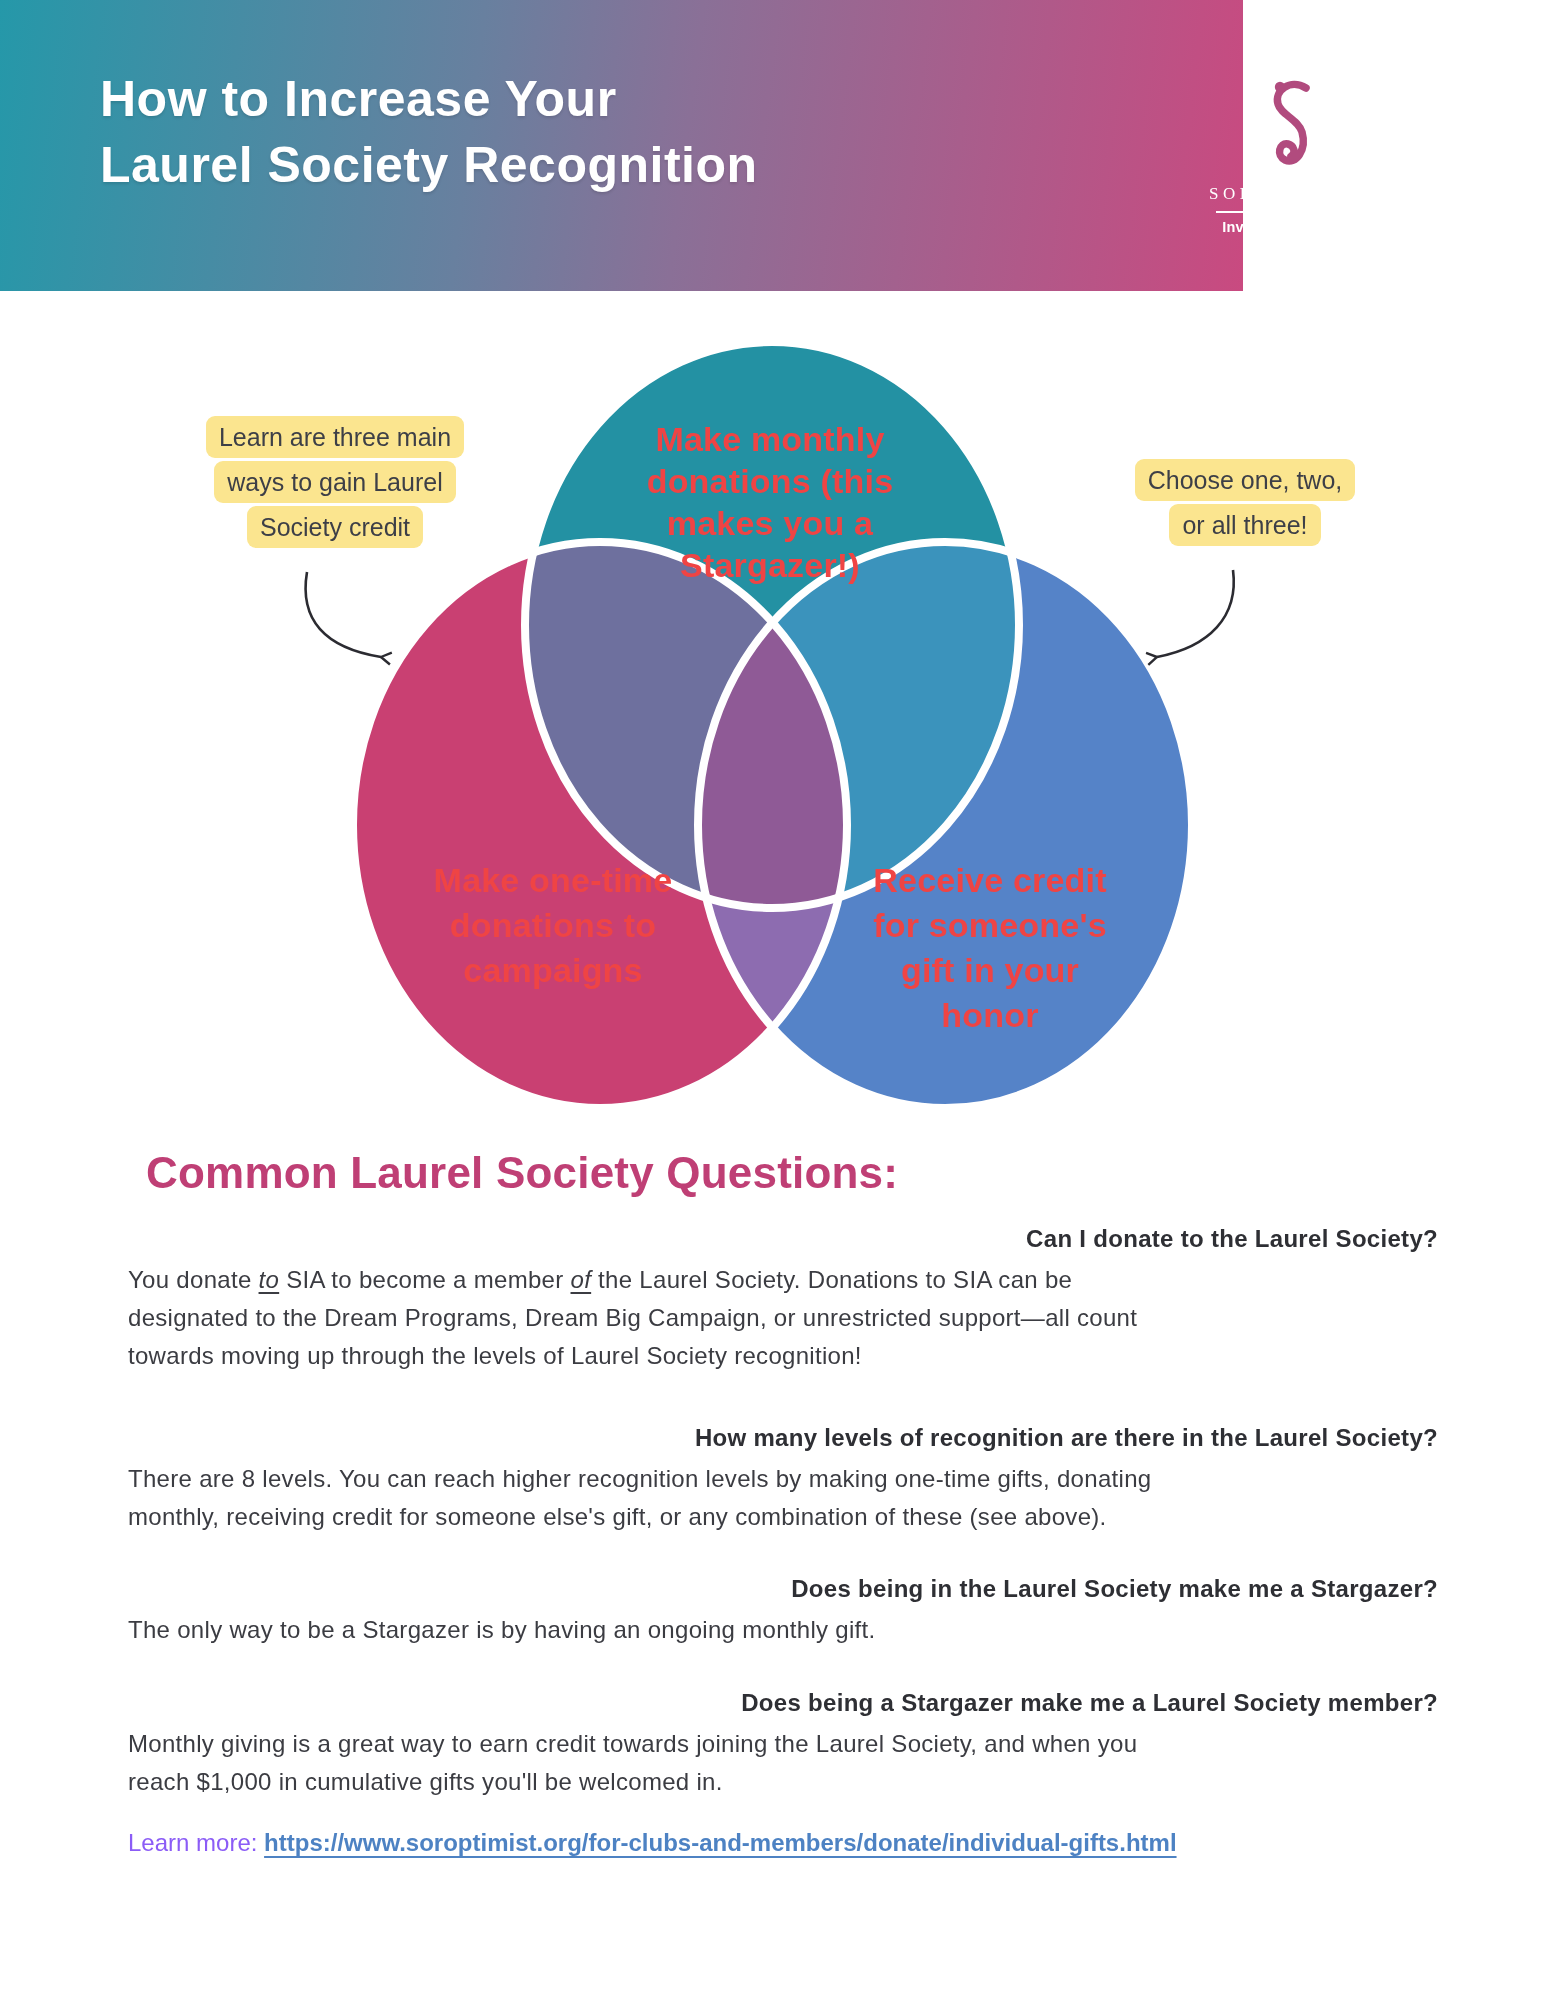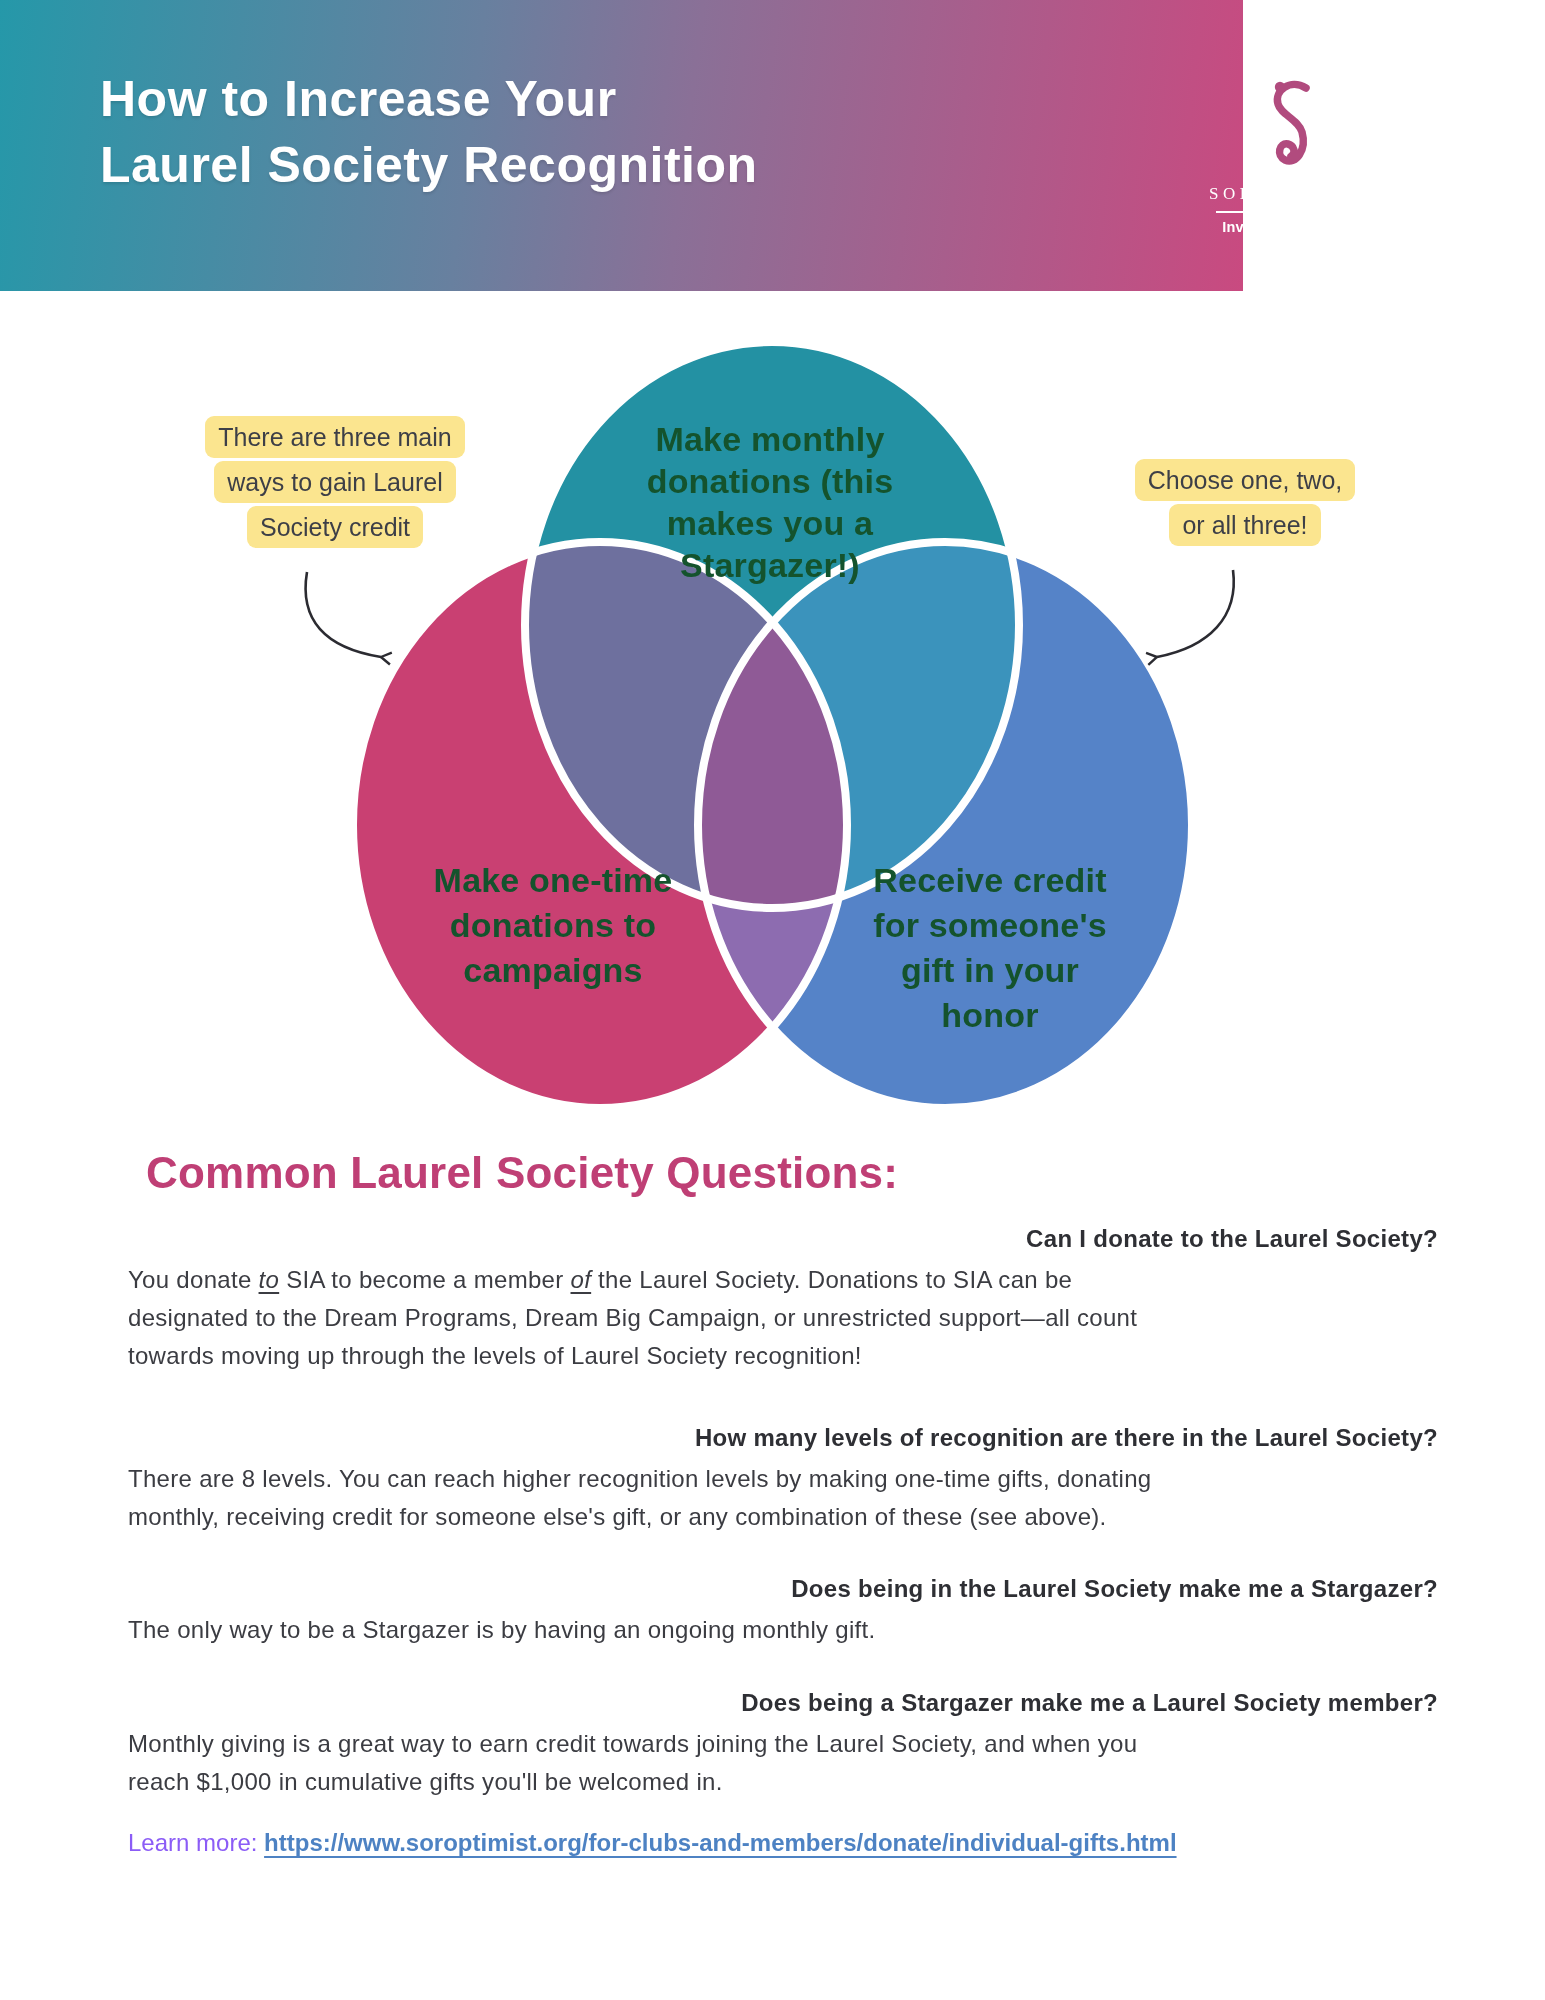--- a/index.html
+++ b/index.html
@@ -30,21 +30,21 @@
   }
   .logo-word sup{font-size:9px;letter-spacing:0;}
   .logo-rule{position:absolute;left:43px;top:147px;width:154px;height:2px;background:#ffffff;}
   .logo-tagline{
     position:absolute;left:0;top:155px;width:240px;color:#ffffff;
     font-size:14.5px;font-weight:700;text-align:center;letter-spacing:.2px;
   }
   
   .venn-svg{position:absolute;left:340px;top:330px;}
   .circle-label{
-    position:absolute;width:400px;text-align:center;color:#14532d;
+    position:absolute;width:400px;text-align:center;color:#ef4444;
     font-size:34px;font-weight:700;line-height:42px;white-space:pre-line;
     letter-spacing:.2px;
   }
   .label-monthly{left:570px;top:418px;}
   .label-onetime{left:353px;top:858px;line-height:45px;}
   .label-credit{left:790px;top:858px;line-height:45px;}
   
   .callout{position:absolute;text-align:center;font-size:25px;color:#3d3f47;}
   .callout-left{left:175px;top:415px;width:320px;}
   .callout-right{left:1090px;top:458px;width:310px;}
@@ -133,21 +133,21 @@
 Stargazer!)</div>
   <div class="circle-label label-onetime">Make one-time
 donations to
 campaigns</div>
   <div class="circle-label label-credit">Receive credit
 for someone's
 gift in your
 honor</div>
 
   <div class="callout callout-left">
-    <div class="hl-line"><span>There are three main</span></div>
+    <div class="hl-line"><span>Learn are three main</span></div>
     <div class="hl-line"><span>ways to gain Laurel</span></div>
     <div class="hl-line"><span>Society credit</span></div>
   </div>
 
   <div class="callout callout-right">
     <div class="hl-line"><span>Choose one, two,</span></div>
     <div class="hl-line"><span>or all three!</span></div>
   </div>
 
   <svg class="arrow-svg arrow-left" width="130" height="115" viewBox="0 0 130 115">

